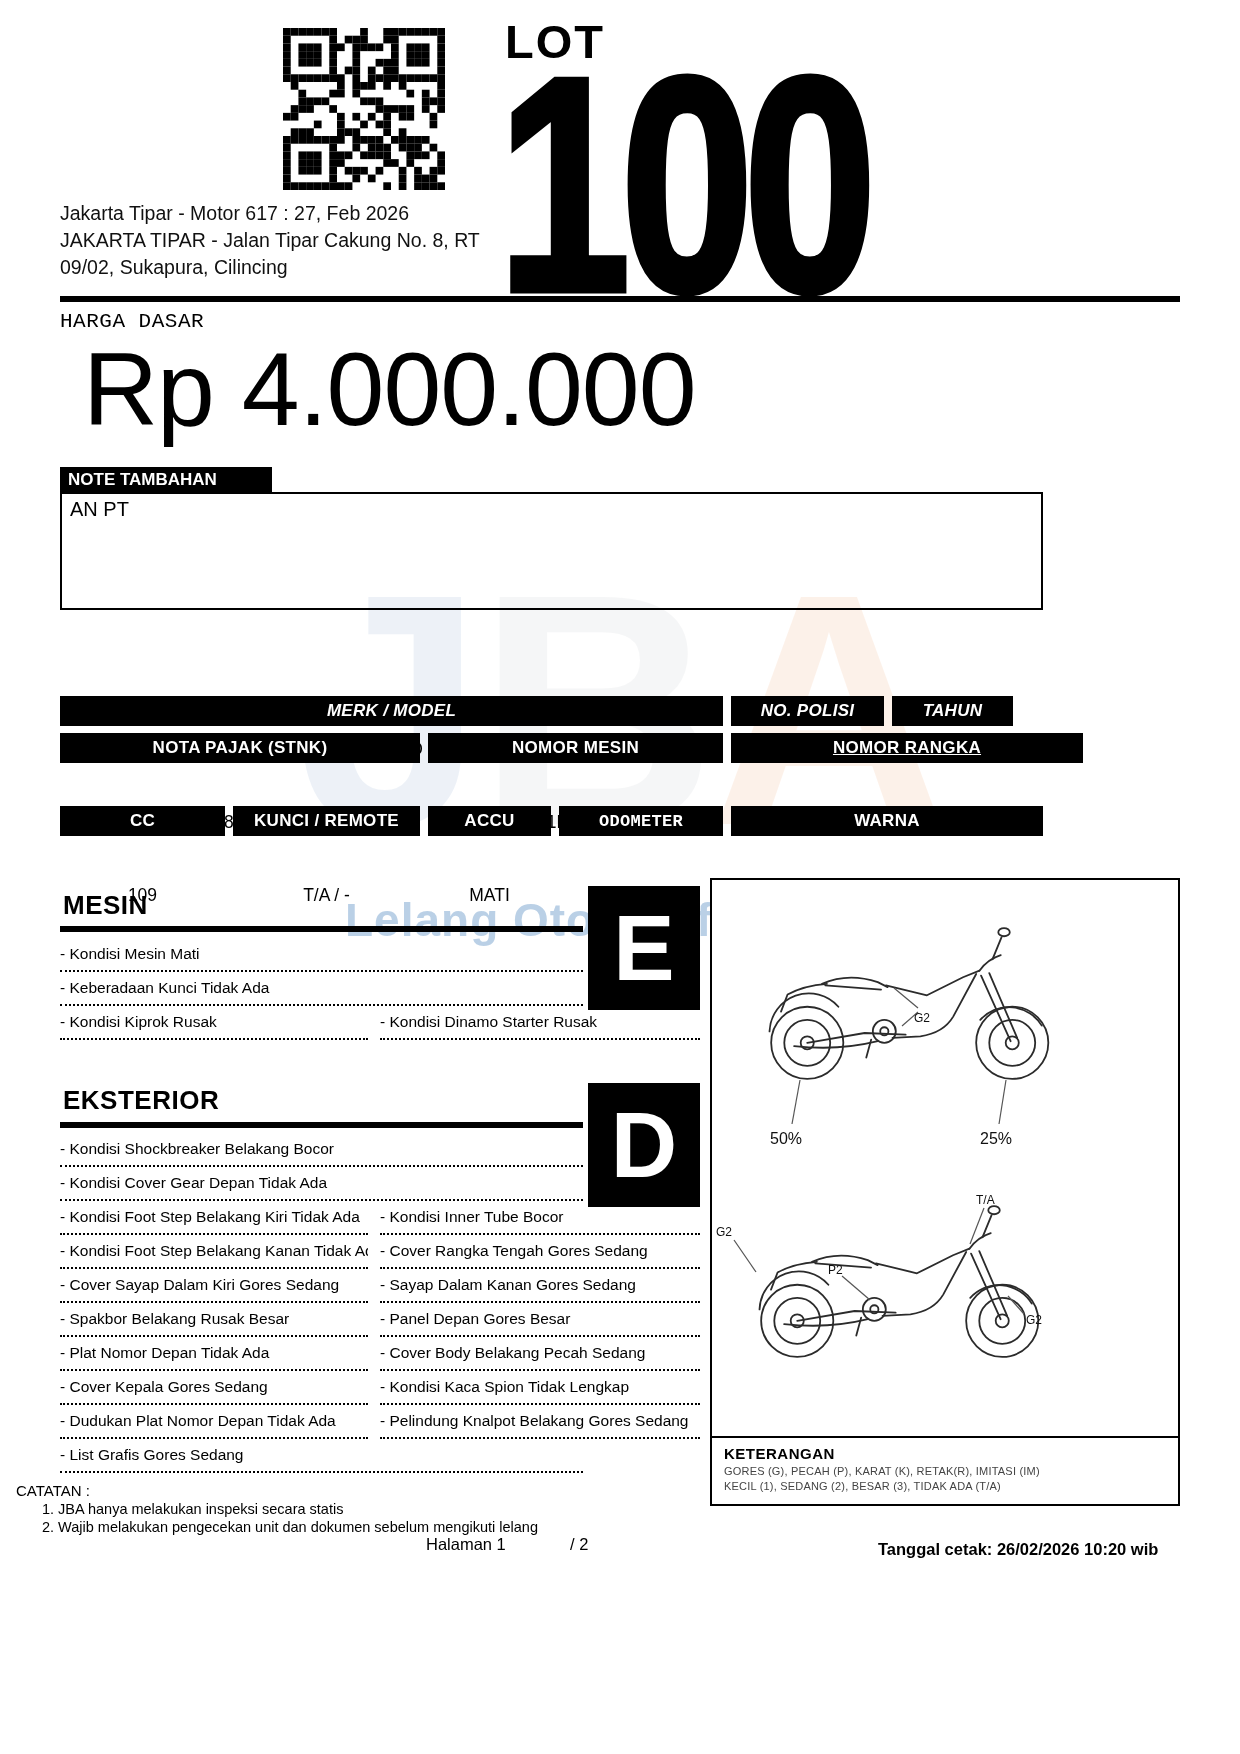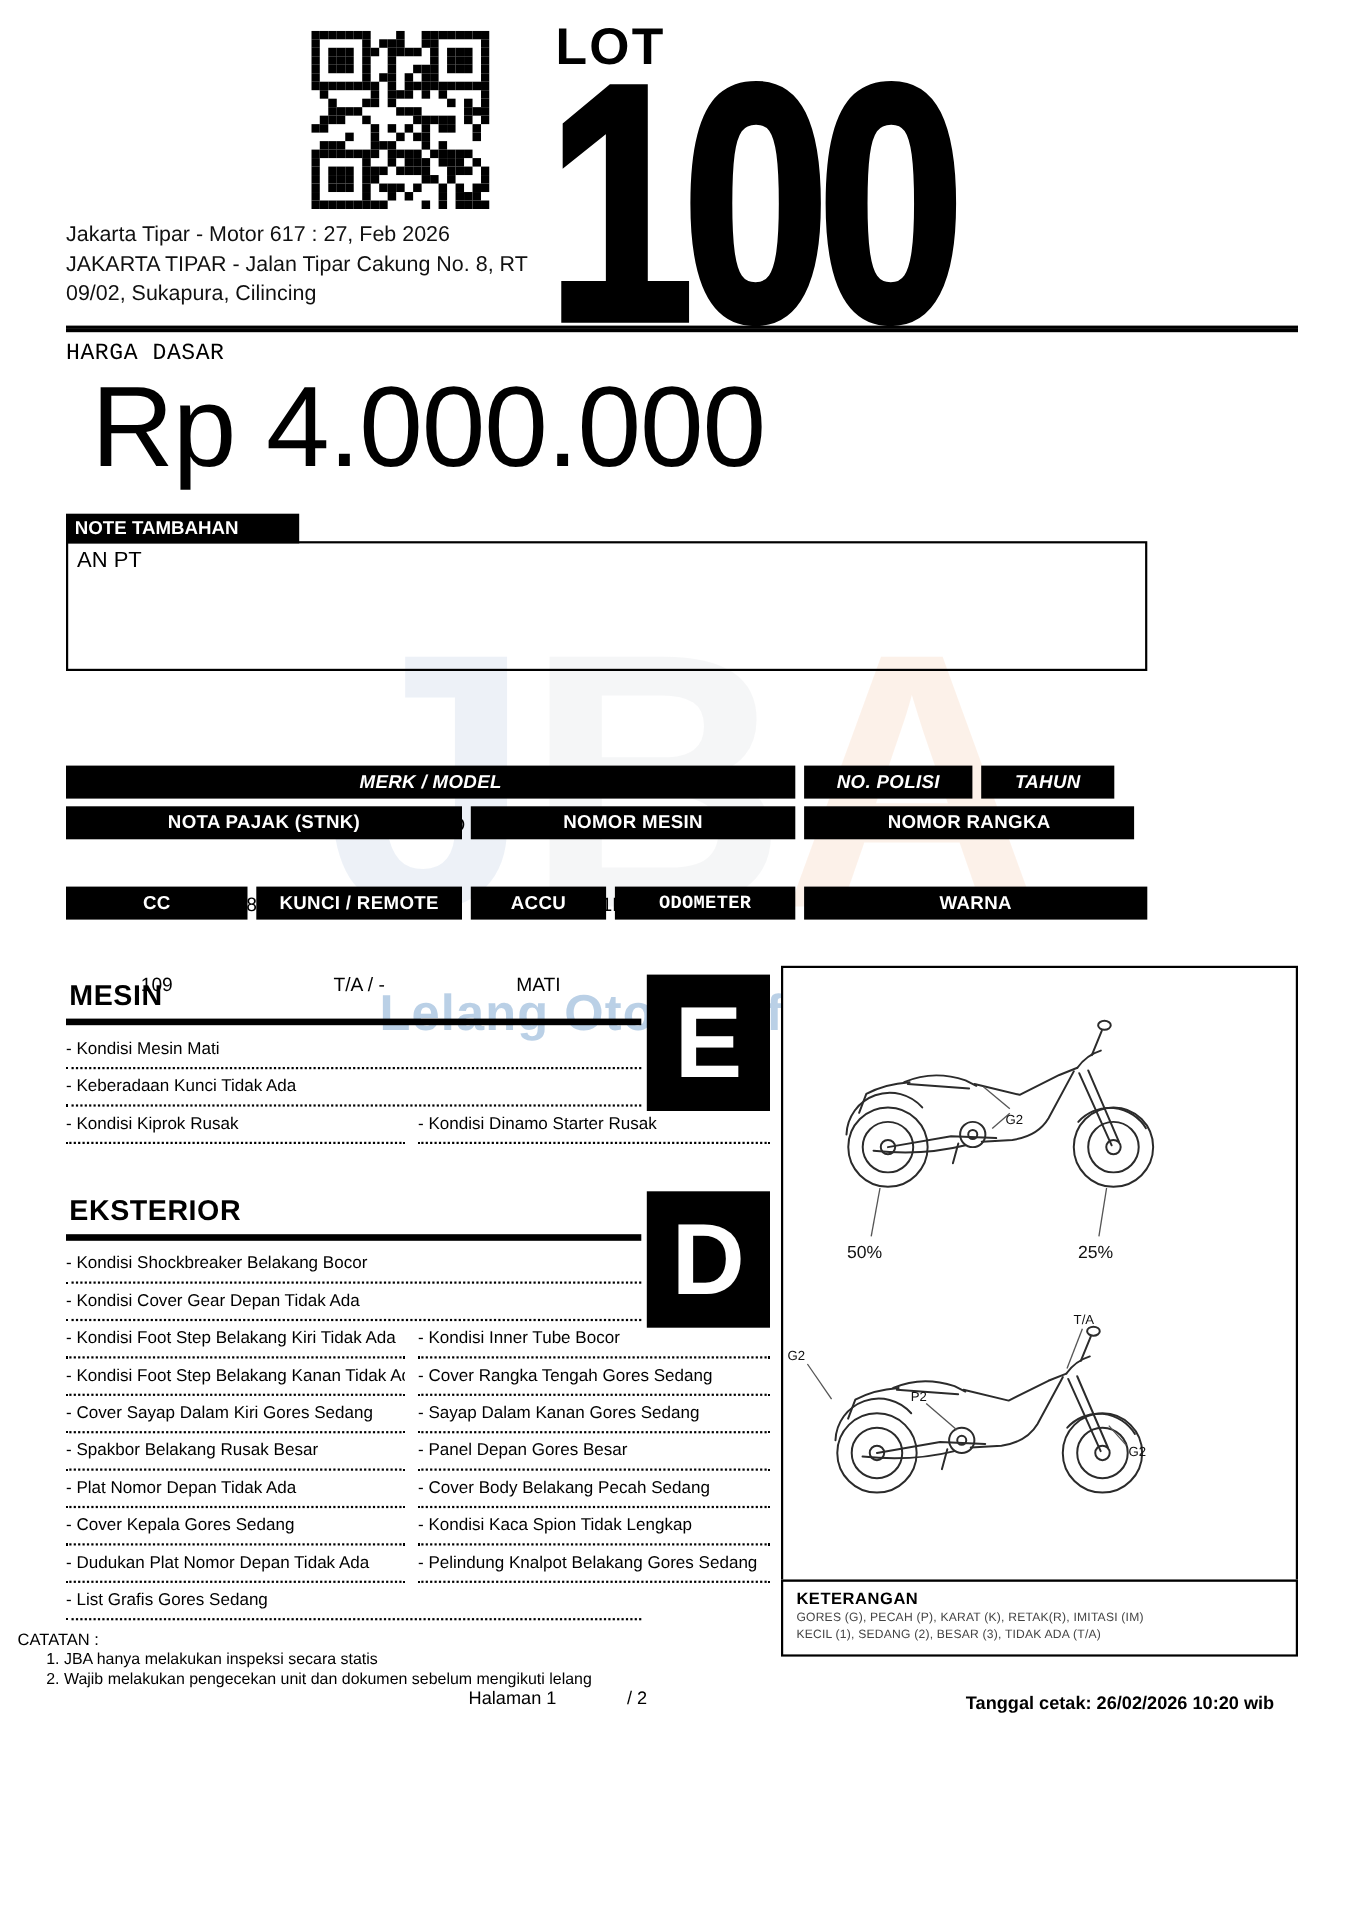--- a/index.html
+++ b/index.html
@@ -41,21 +41,21 @@
 
   
   .spec { position:absolute; display:flex; align-items:center; justify-content:center; text-align:center; z-index:1; }
   .spec.h { background:#000; color:#fff; font-weight:bold; height:30px; font-size:17px; letter-spacing:0.3px; }
   .spec.v { height:34px; font-size:17.5px;margin-top:42px; }
   .p-merk { left:60px;  width:663px; }
   .p-pol  { left:731px; width:153px; }
   .p-tah  { left:892px; width:121px; }
   .p-paj  { left:60px;  width:360px; }
   .p-nme  { left:428px; width:295px; }
-  .p-nra  { left:731px; width:300px; }
+  .p-nra  { left:731px; width:352px;text-decoration:underline; }
   .p-cc   { left:60px;  width:165px; }
   .p-kun  { left:233px; width:187px; }
   .p-acc  { left:428px; width:123px; }
   .p-odo  { left:559px; width:164px;font-family:Liberation Mono, monospace; }
   .p-war  { left:731px; width:312px; }
   .r1h { top:696px;font-style:italic; } .r1v { top:690px; }
   .r2h { top:733px; } .r2v { top:763px; }
   .r3h { top:806px; } .r3v { top:836px; }
 
   

